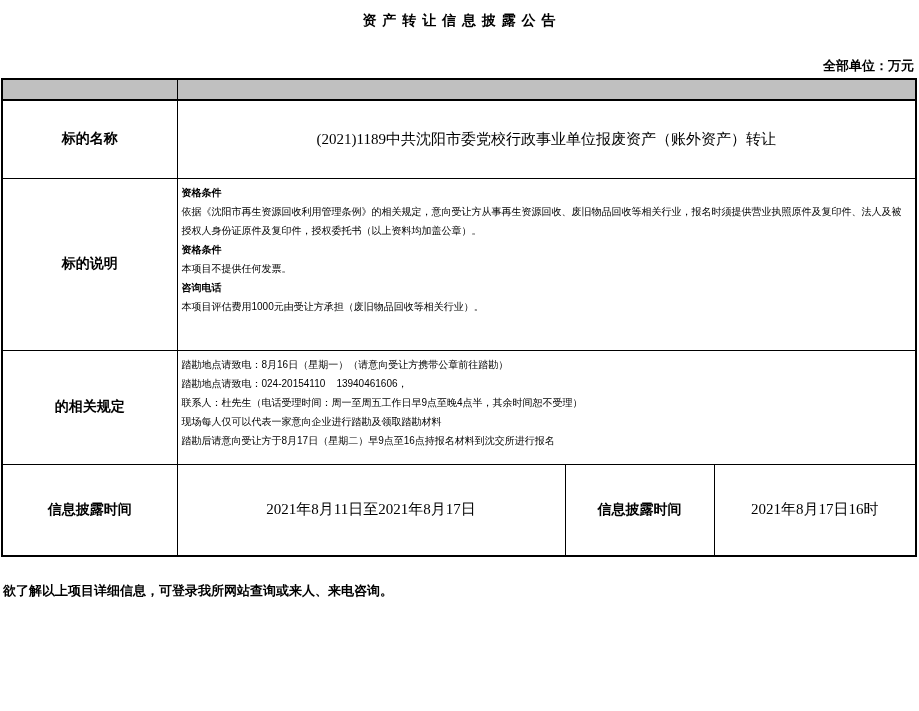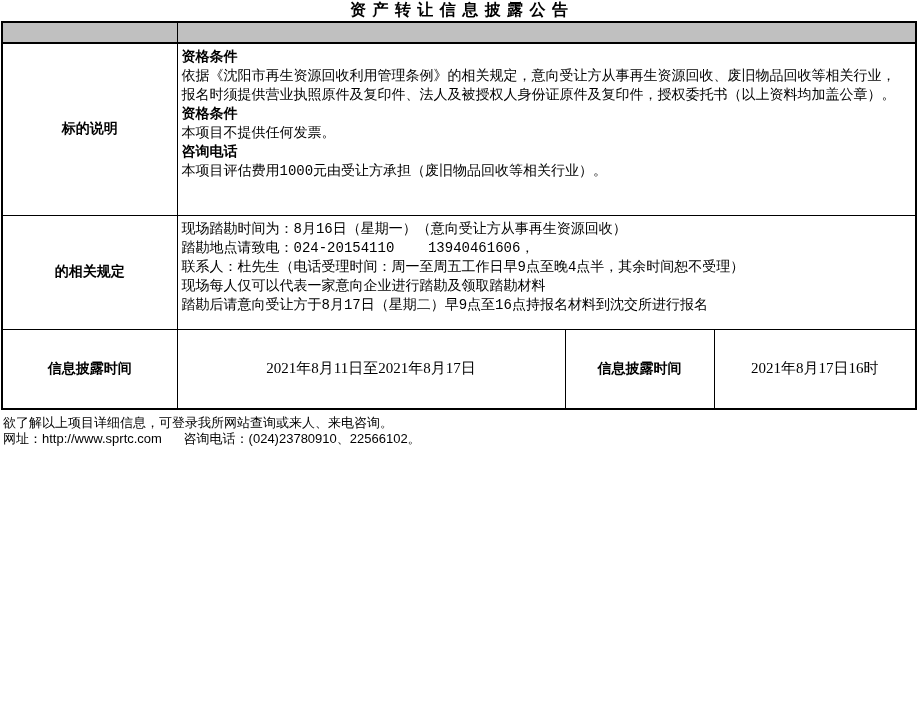--- a/index.html
+++ b/index.html
@@ -10,22 +10,23 @@
   }
   .page {
     position: relative;
     width: 919px;
     height: 711px;
     background: #ffffff;
     overflow: hidden;
   }
   .doc-title {
     text-align: center;
-    font-size: 16px;
+    font-size: 14px;
     font-weight: bold;
+    padding-top: 12px;
     letter-spacing: 1px;
     white-space: pre;
   }
   .unit-note {
     text-align: right;
     font-weight: bold;
     font-size: 13px;
     padding: 27px 5px 3px 0;
   }
   table.main {
@@ -52,87 +53,92 @@
   }
   td.value-cell {
     text-align: center;
     vertical-align: middle;
     font-size: 15px;
     font-family: "Liberation Serif", serif;
   }
   td.content-cell {
     vertical-align: top;
     padding: 4px 6px 3px 4px;
-    font-size: 14px;
+    font-size: 10px;
     line-height: 19px;
-    font-family: Liberation Mono, monospace;
+    font-family: Liberation Sans, sans-serif;
   }
   .content-line { white-space: pre-wrap; }
   .content-line.b { font-weight: bold; }
   .footer {
-    padding: 5px 0 0 3px;
+    padding: 26px 0 0 3px;
     font-size: 13px;
     line-height: 16px;
+    font-weight: bold;
   }
   .footer-line { white-space: pre-wrap; }
 </style>
 </head>
 <body>
 
 <div class="page">
 
   <div class="doc-title">资 产 转 让 信 息 披 露 公 告</div>
 
+  <div class="unit-note">全部单位：万元</div>
 
   <table class="main">
     <colgroup>
       <col style="width:175px">
       <col style="width:388px">
       <col style="width:149px">
       <col style="width:202px">
     </colgroup>
 
     <tbody>
         <tr class="head-row">
       <td></td>
       <td colspan="3"></td>
     </tr>
 
+    <tr style="height:78px">
+      <td class="label-cell">标的名称</td>
+      <td colspan="3" class="value-cell">(2021)1189中共沈阳市委党校行政事业单位报废资产（账外资产）转让</td>
+    </tr>
 
 
     <tr style="height:172px">
       <td class="label-cell">标的说明</td>
       <td colspan="3" class="content-cell">
         <div class="content-line b">资格条件</div>
         <div class="content-line">依据《沈阳市再生资源回收利用管理条例》的相关规定，意向受让方从事再生资源回收、废旧物品回收等相关行业，报名时须提供营业执照原件及复印件、法人及被授权人身份证原件及复印件，授权委托书（以上资料均加盖公章）。</div>
         <div class="content-line b">资格条件</div>
         <div class="content-line">本项目不提供任何发票。</div>
         <div class="content-line b">咨询电话</div>
         <div class="content-line">本项目评估费用1000元由受让方承担（废旧物品回收等相关行业）。</div>
       </td>
     </tr>
 
     <tr style="height:114px">
       <td class="label-cell">的相关规定</td>
       <td colspan="3" class="content-cell">
-        <div class="content-line">现场踏勘时间为：8月16日（星期一）（意向受让方从事再生资源回收）</div>
+        <div class="content-line">踏勘地点请致电：8月16日（星期一）（请意向受让方携带公章前往踏勘）</div>
         <div class="content-line">踏勘地点请致电：024-20154110    13940461606，</div>
         <div class="content-line">联系人：杜先生（电话受理时间：周一至周五工作日早9点至晚4点半，其余时间恕不受理）</div>
         <div class="content-line">现场每人仅可以代表一家意向企业进行踏勘及领取踏勘材料</div>
         <div class="content-line">踏勘后请意向受让方于8月17日（星期二）早9点至16点持报名材料到沈交所进行报名</div>
       </td>
     </tr>
 
-    <tr style="height:80px">
+    <tr style="height:92px">
       <td class="label-cell">信息披露时间</td>
       <td class="value-cell">2021年8月11日至2021年8月17日</td>
       <td class="label-cell">信息披露时间</td>
       <td class="value-cell">2021年8月17日16时</td>
     </tr>
   </tbody>
     </table>
 
   <div class="footer">
     <div class="footer-line">欲了解以上项目详细信息，可登录我所网站查询或来人、来电咨询。</div>
-    <div class="footer-line">网址：http://www.sprtc.com      咨询电话：(024)23780910、22566102。</div>
   </div>
 
 </div>
 
 </body></html>

